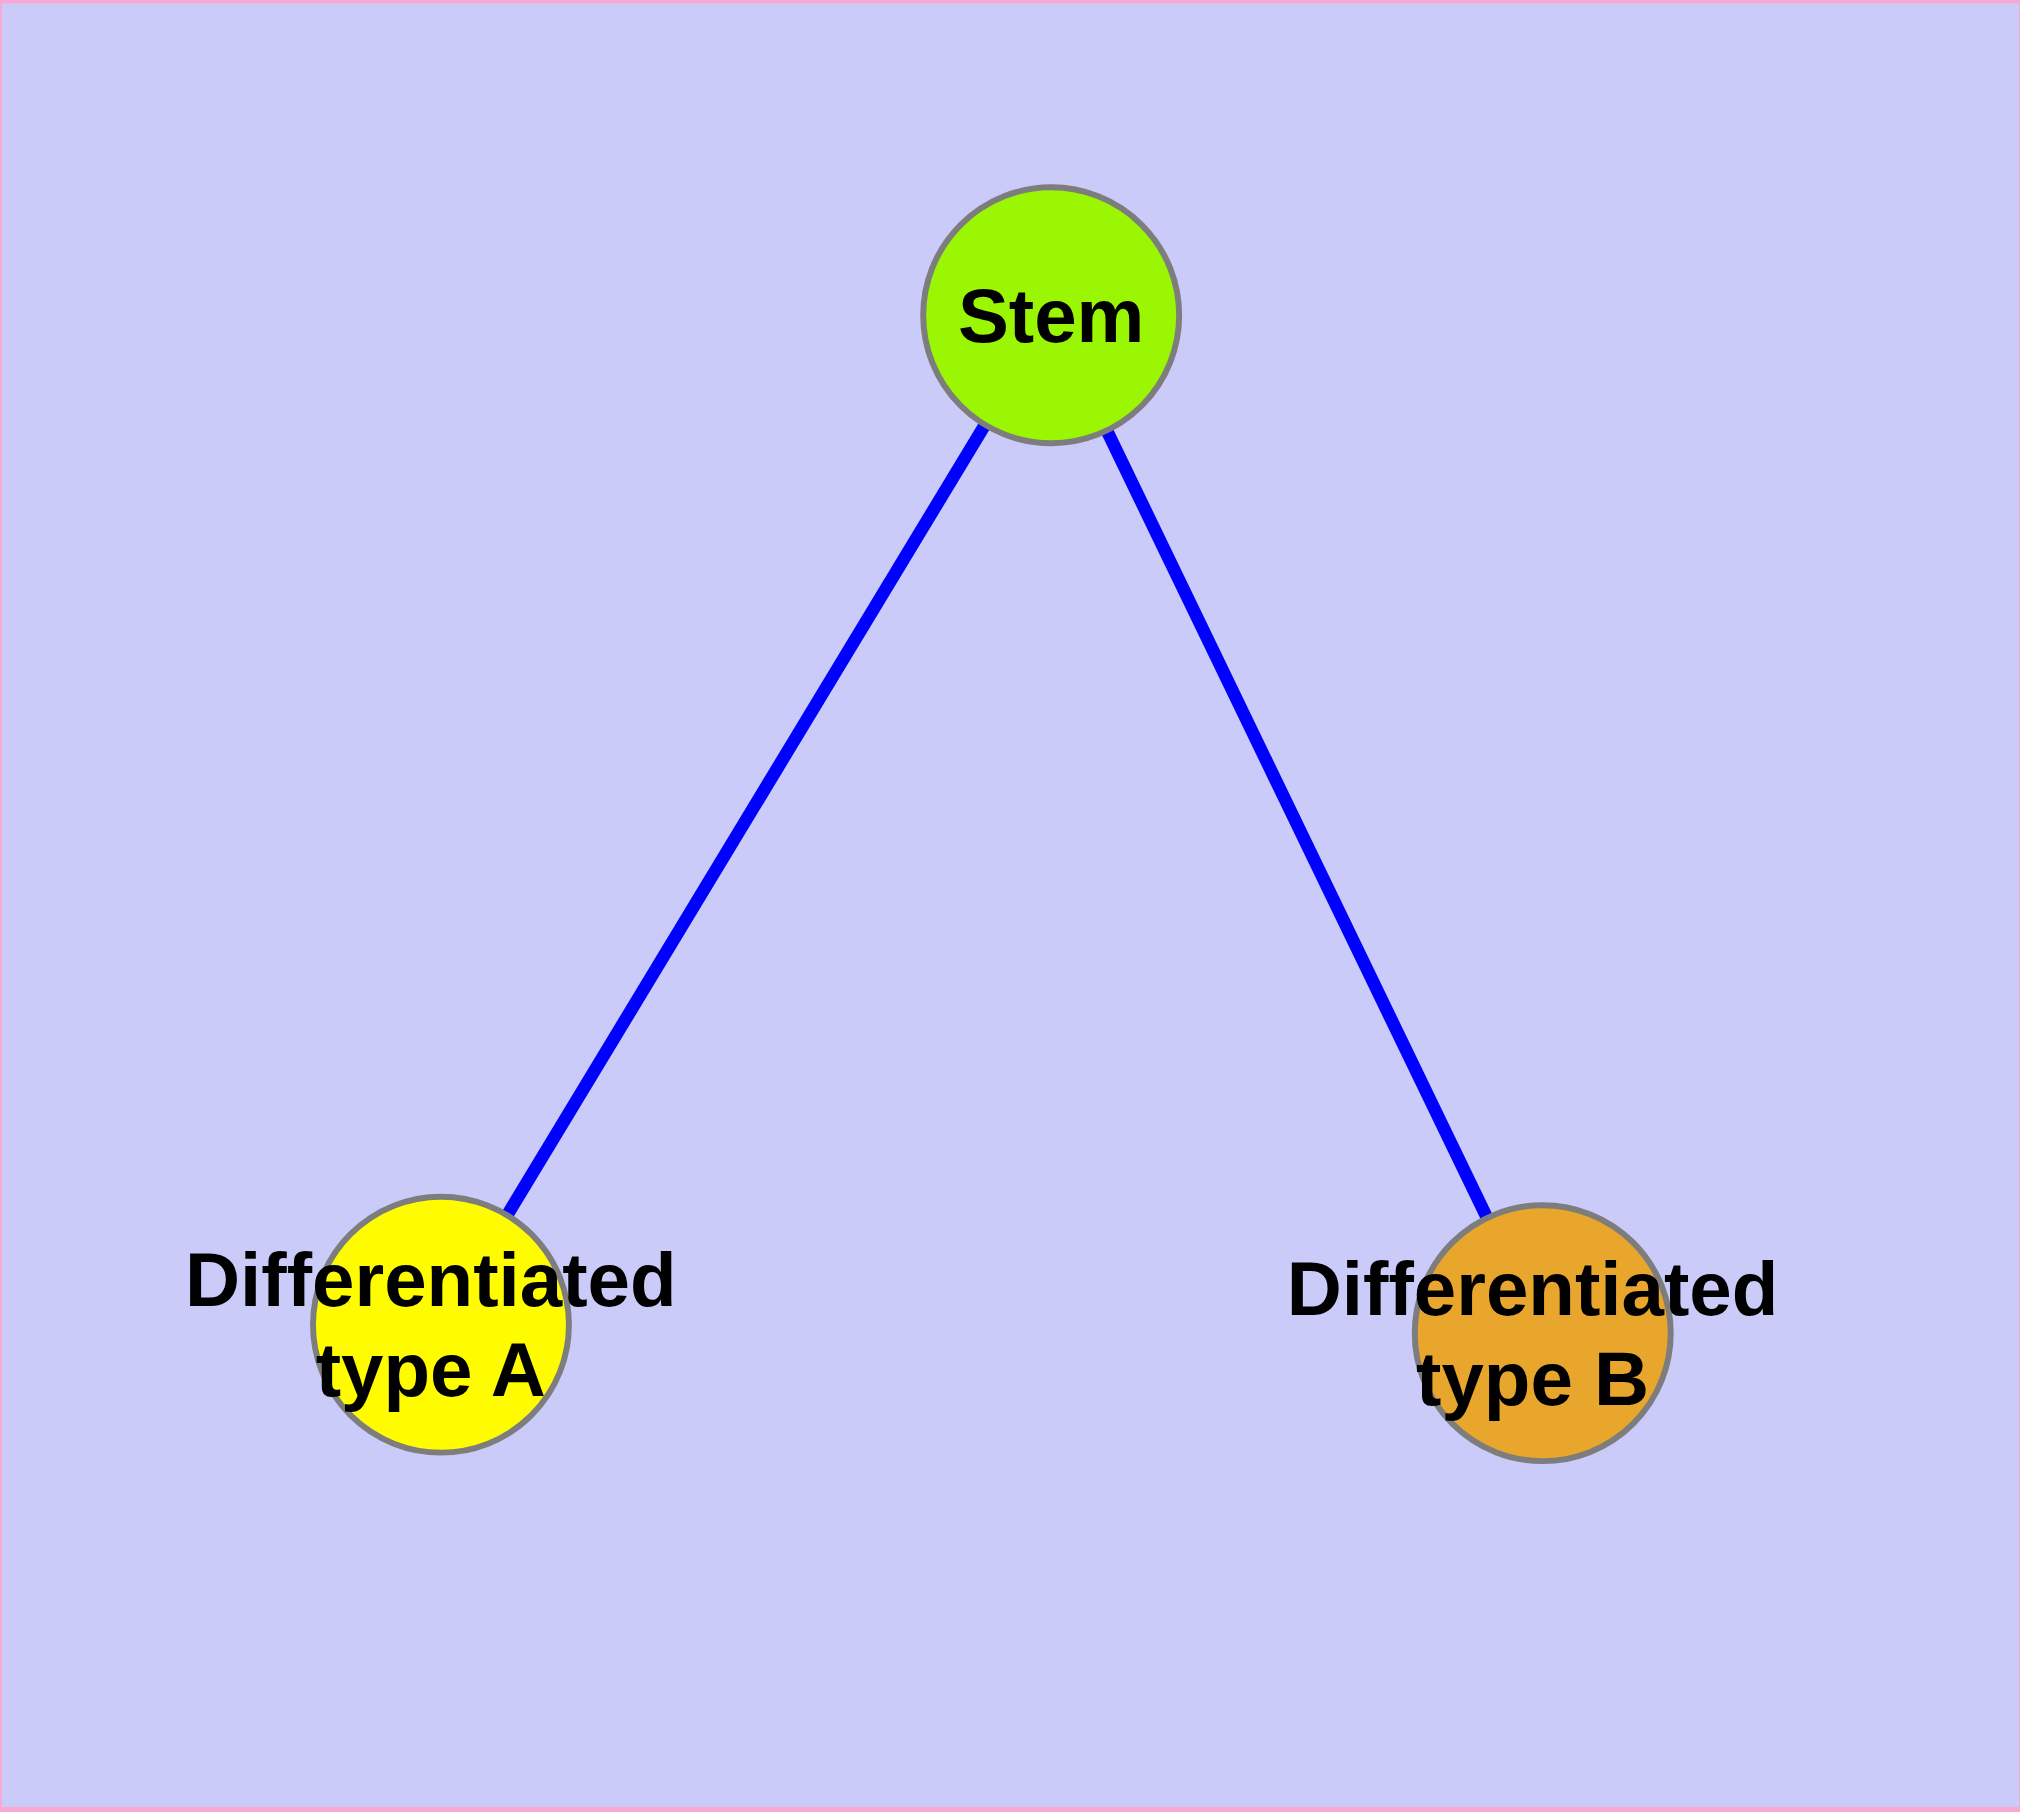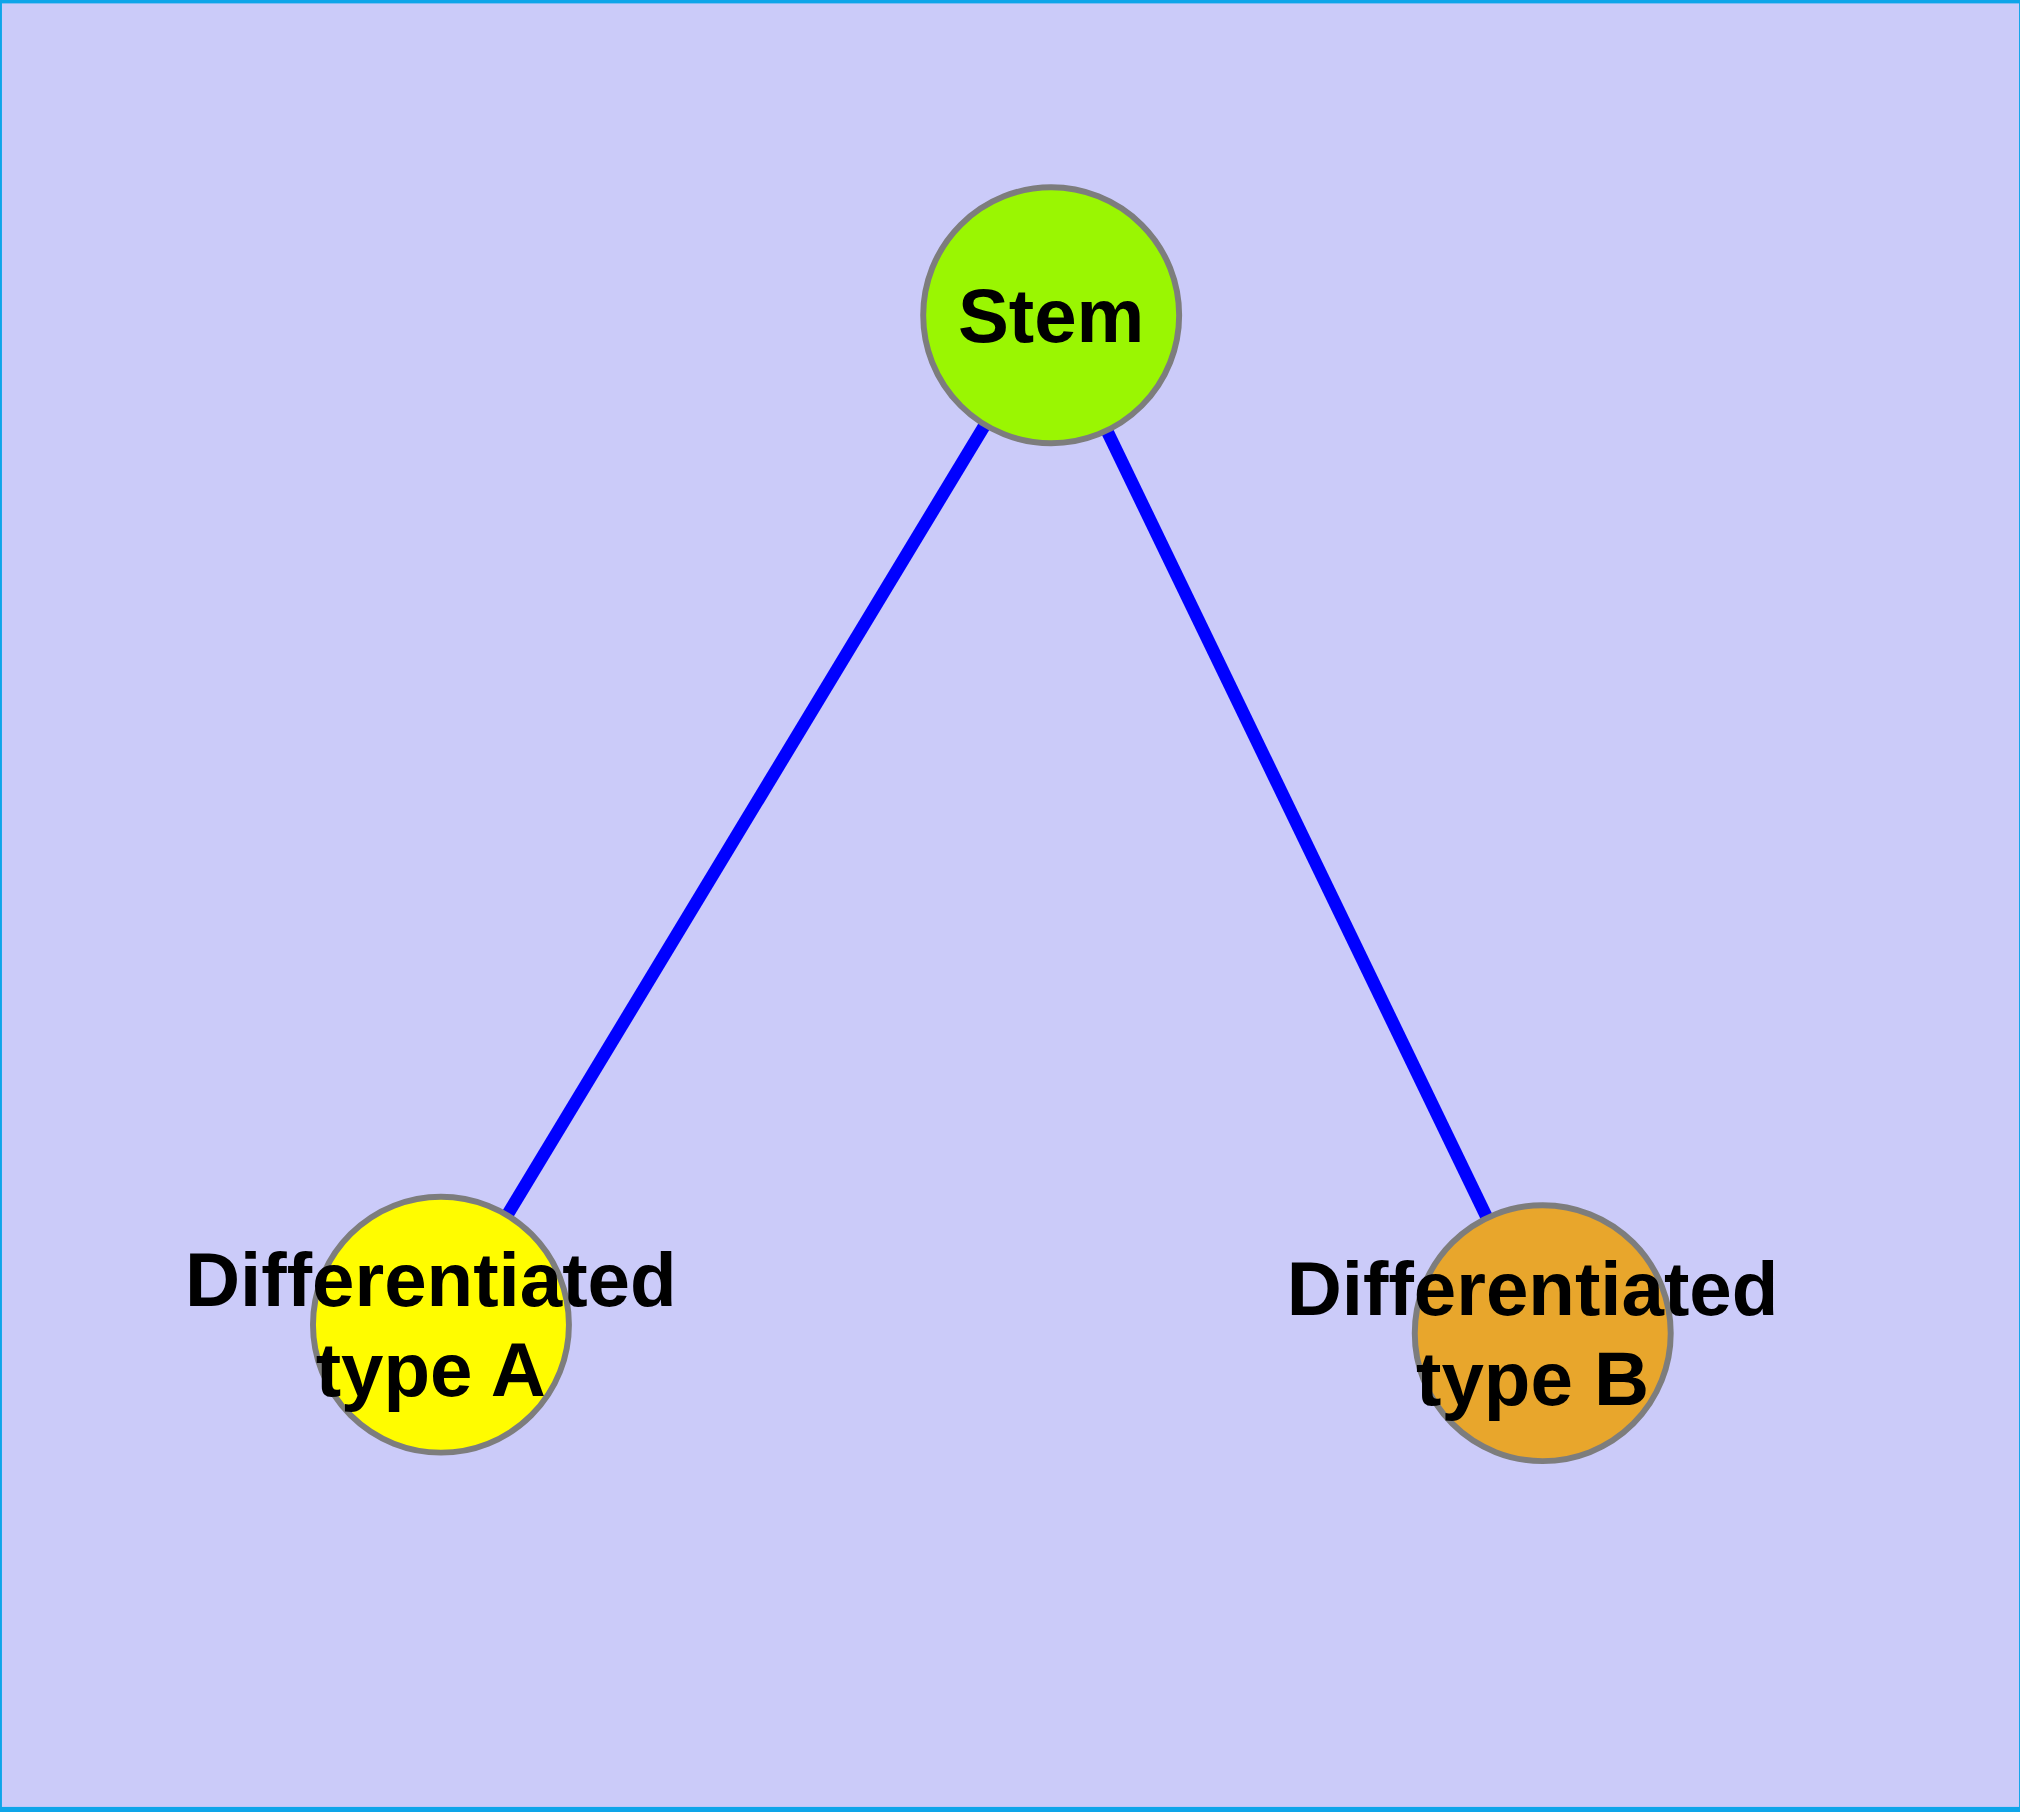--- a/index.html
+++ b/index.html
@@ -5,21 +5,21 @@
   html, body {
     margin: 0;
     padding: 0;
     background: #ffffff;
     font-family: "Liberation Sans", sans-serif;
   }
   .stage {
     position: relative;
     width: 2021px;
     height: 1812px;
-    background: #0ea5e9;
+    background: #f9a8d4;
     overflow: hidden;
   }
   svg.graph {
     position: absolute;
     left: 0;
     top: 0;
     display: block;
   }
   text.node-label {
     font-family: "Liberation Sans", sans-serif;

